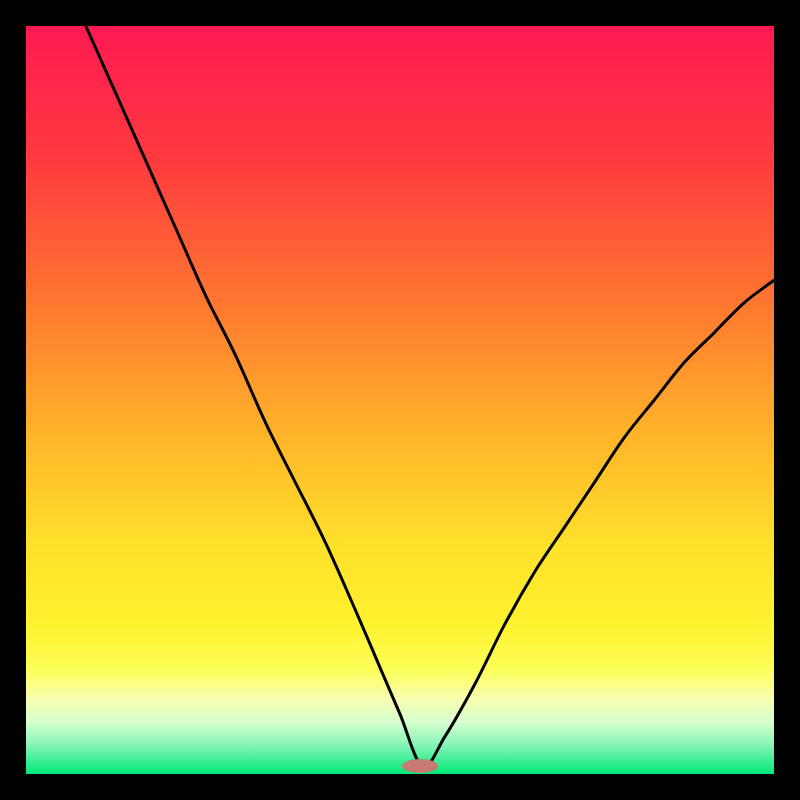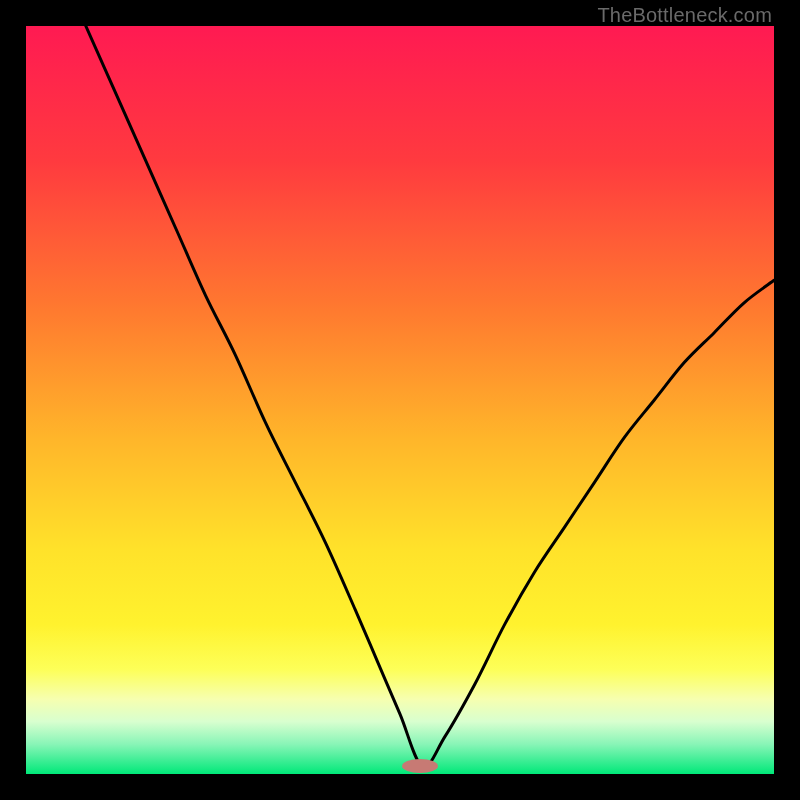--- a/index.html
+++ b/index.html
@@ -81,14 +81,13 @@
       </defs>
       <rect x="0" y="0" width="748" height="748" fill="url(#bg-grad)"></rect>
     </svg>
 
     <svg class="curve-svg" viewBox="0 0 748 748" preserveAspectRatio="none">
       <path class="curve-path" d="M 59.8 0.0 C 64.8 11.2, 79.8 44.9, 89.8 67.3 C 99.7 89.8, 109.7 112.2, 119.7 134.6 C 129.7 157.1, 139.6 179.5, 149.6 202.0 C 159.6 224.4, 169.5 248.1, 179.5 269.3 C 189.5 290.5, 199.5 307.9, 209.4 329.1 C 219.4 350.3, 229.4 375.2, 239.4 396.4 C 249.3 417.6, 259.3 436.3, 269.3 456.3 C 279.3 476.2, 289.2 494.9, 299.2 516.1 C 309.2 537.3, 320.4 563.5, 329.1 583.4 C 337.8 603.4, 344.1 618.3, 351.6 635.8 C 359.0 653.3, 366.5 670.7, 374.0 688.2 C 381.5 705.6, 389.0 736.8, 396.4 740.5 C 403.9 744.3, 410.2 724.3, 418.9 710.6 C 427.6 696.9, 438.8 676.9, 448.8 658.2 C 458.8 639.5, 468.7 617.1, 478.7 598.4 C 488.7 579.7, 498.7 562.2, 508.6 546.0 C 518.6 529.8, 528.6 516.1, 538.6 501.2 C 548.5 486.2, 558.5 471.2, 568.5 456.3 C 578.5 441.3, 588.4 425.1, 598.4 411.4 C 608.4 397.7, 618.3 386.5, 628.3 374.0 C 638.3 361.5, 648.3 347.8, 658.2 336.6 C 668.2 325.4, 678.2 316.7, 688.2 306.7 C 698.1 296.7, 708.1 285.5, 718.1 276.8 C 728.1 268.0, 743.0 258.1, 748.0 254.3"></path>
       <ellipse class="marker" cx="394" cy="740" rx="18" ry="7" fill="#c77a74"></ellipse>
     </svg>
   </div>
 
-  <div class="watermark" style="right: 28px; top: 4px;">TheBottleneck.com</div>
 </div>
 
 </body></html>

